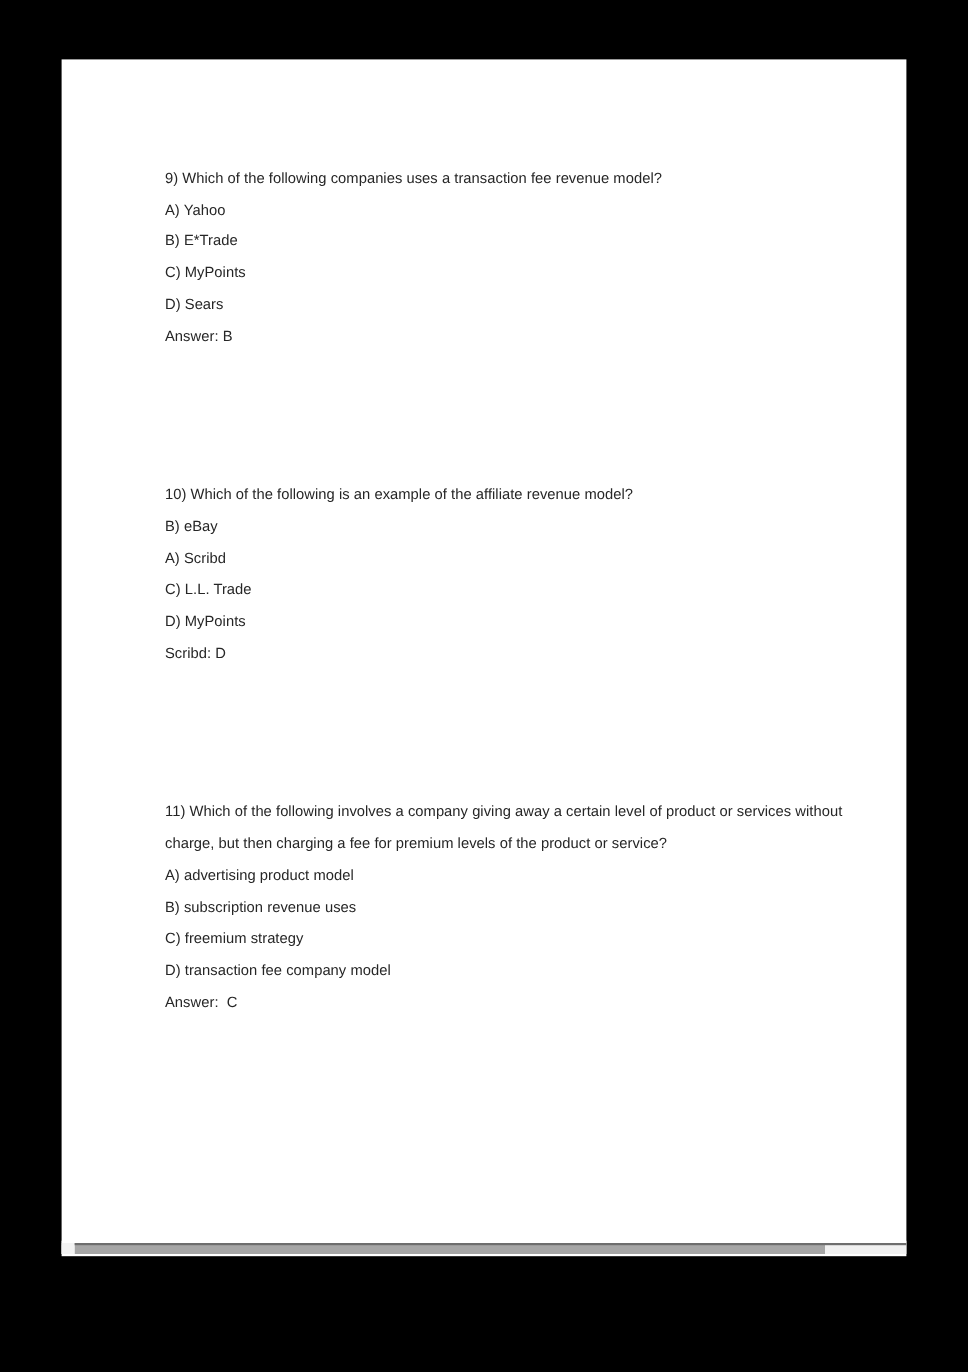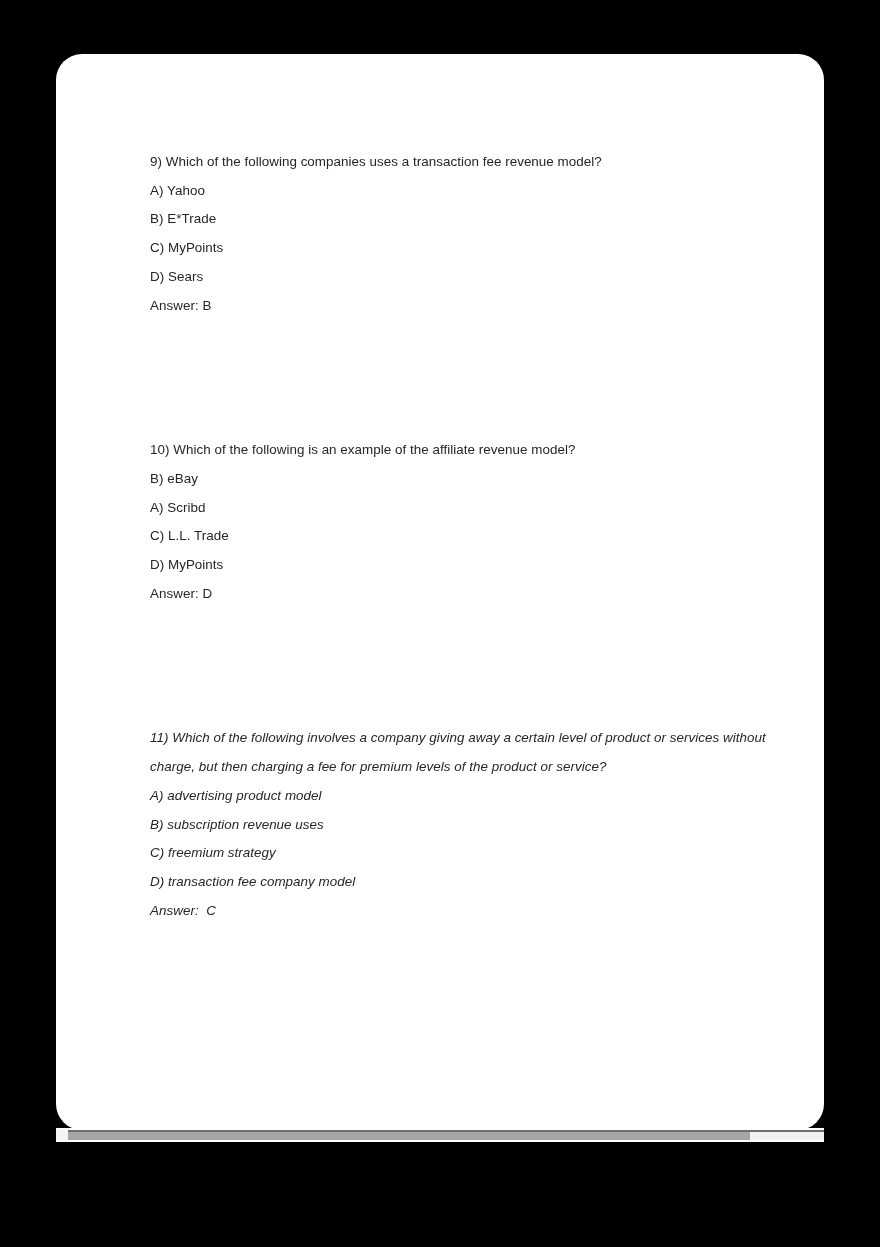--- a/index.html
+++ b/index.html
@@ -28,37 +28,35 @@
 
   
   #page {
     position: absolute;
     left: 56px;
     top: 54px;
     width: 768px;
     height: 1076px;
     background: #ffffff;
     overflow: hidden;
-    border-radius: 26px;
   }
 
   
   #doc-body {
     position: absolute;
     left: 94px;   
     top: 94px;    
     width: 650px;
   }
 
   .qblock {
     margin: 0 0 116px 0;
   }
   .qblock.last {
     margin-bottom: 10px;
-    font-style: italic;
   }
 
   .line {
     font-size: 13.4px;
     line-height: 28.7px;
     color: #262626;
     letter-spacing: 0.04px;
     white-space: pre;
     font-weight: 400;
   }
@@ -139,21 +137,21 @@
         <div class="line">D) Sears</div>
         <div class="line">Answer: B</div>
       </div>
 
       <div class="qblock">
         <div class="line stem">10) Which of the following is an example of the affiliate revenue model?</div>
         <div class="line">B) eBay</div>
         <div class="line">A) Scribd</div>
         <div class="line">C) L.L. Trade</div>
         <div class="line">D) MyPoints</div>
-        <div class="line">Answer: D</div>
+        <div class="line">Scribd: D</div>
       </div>
 
       <div class="qblock last">
         <div class="line stem">11) Which of the following involves a company giving away a certain level of product or services without charge, but then charging a fee for premium levels of the product or service?</div>
         <div class="line">A) advertising product model</div>
         <div class="line">B) subscription revenue uses</div>
         <div class="line">C) freemium strategy</div>
         <div class="line">D) transaction fee company model</div>
         <div class="line">Answer:  C</div>
       </div>

